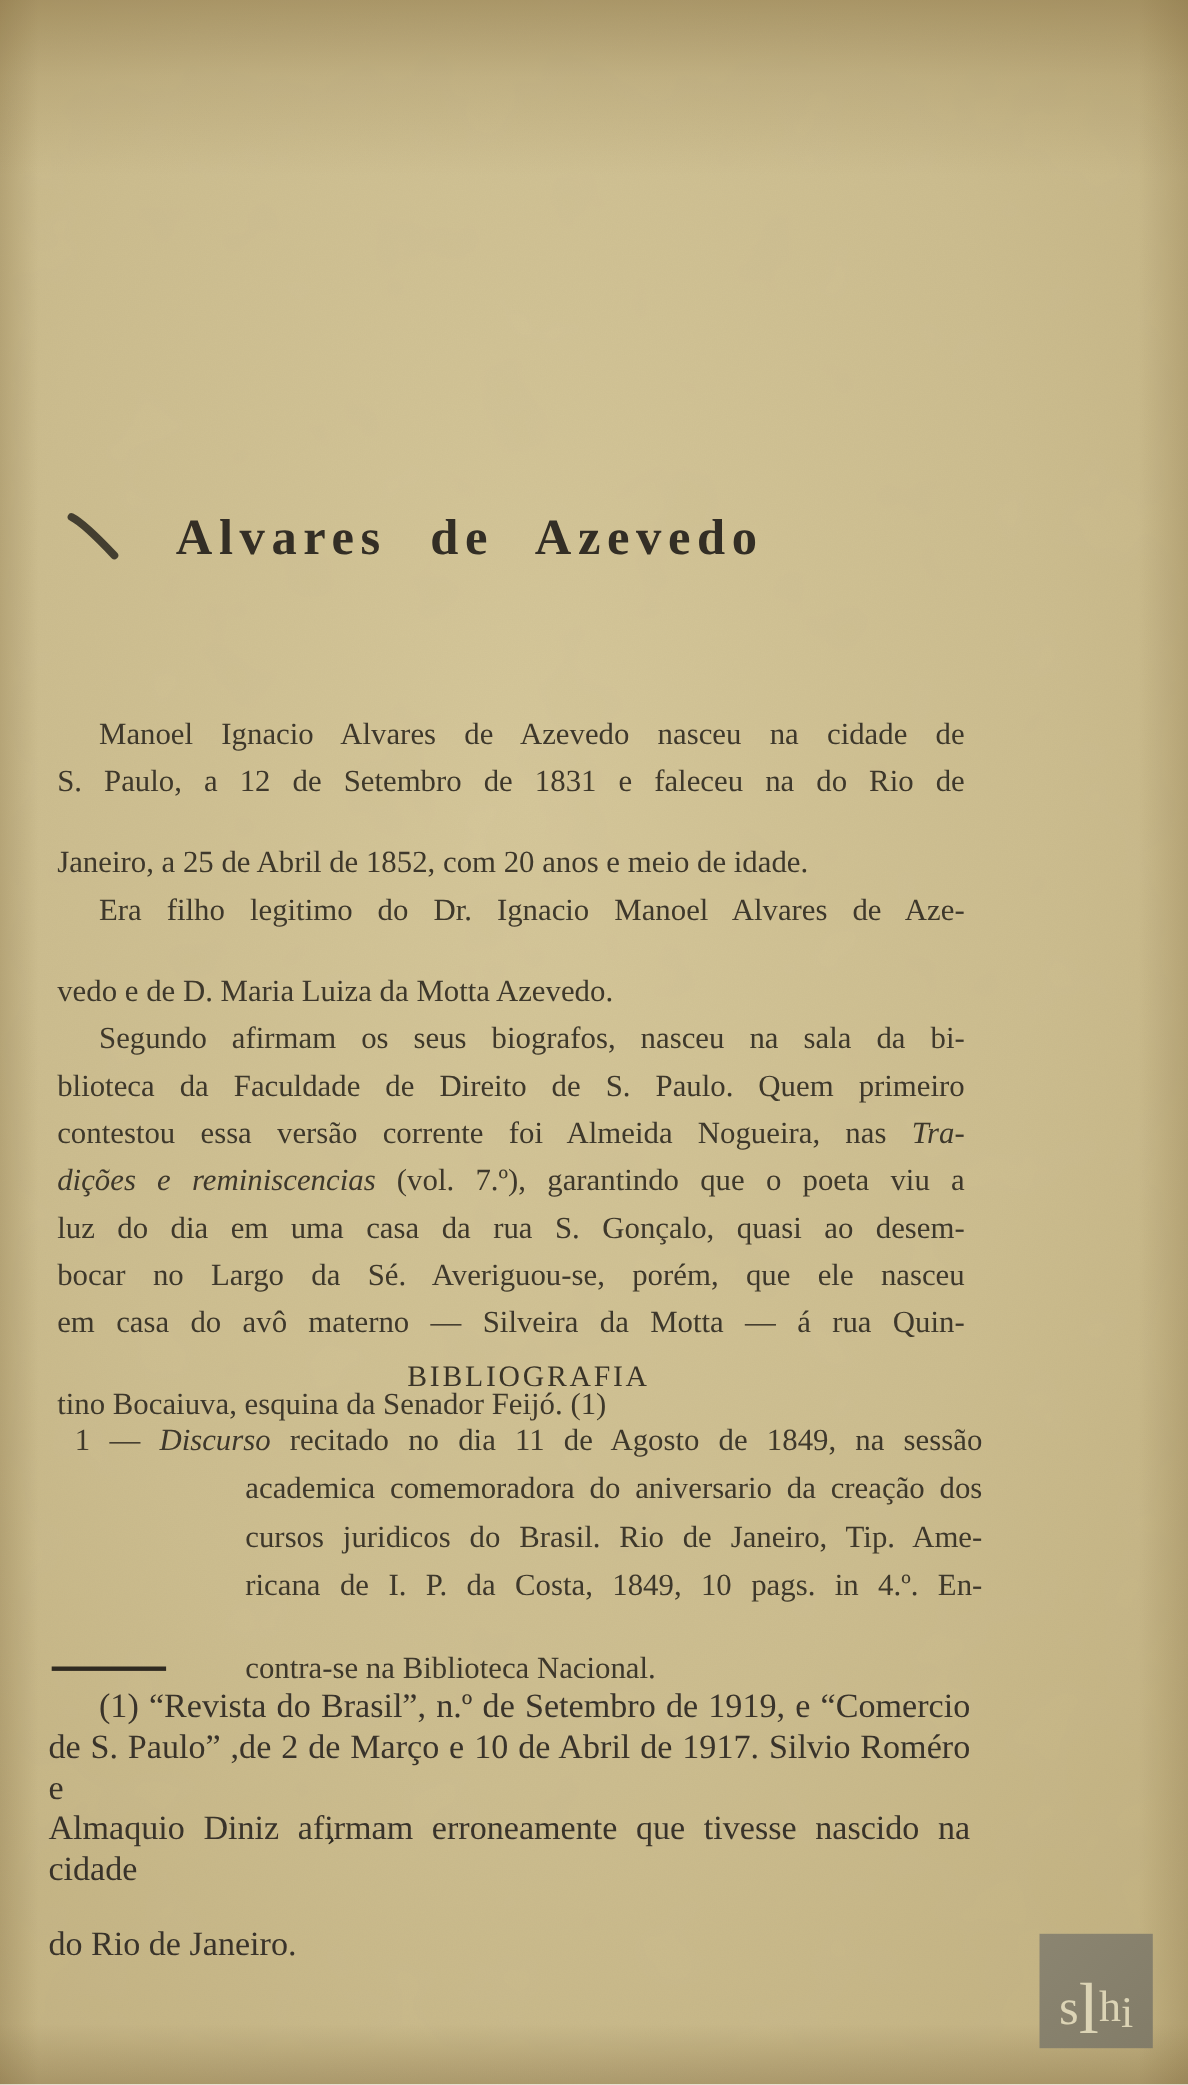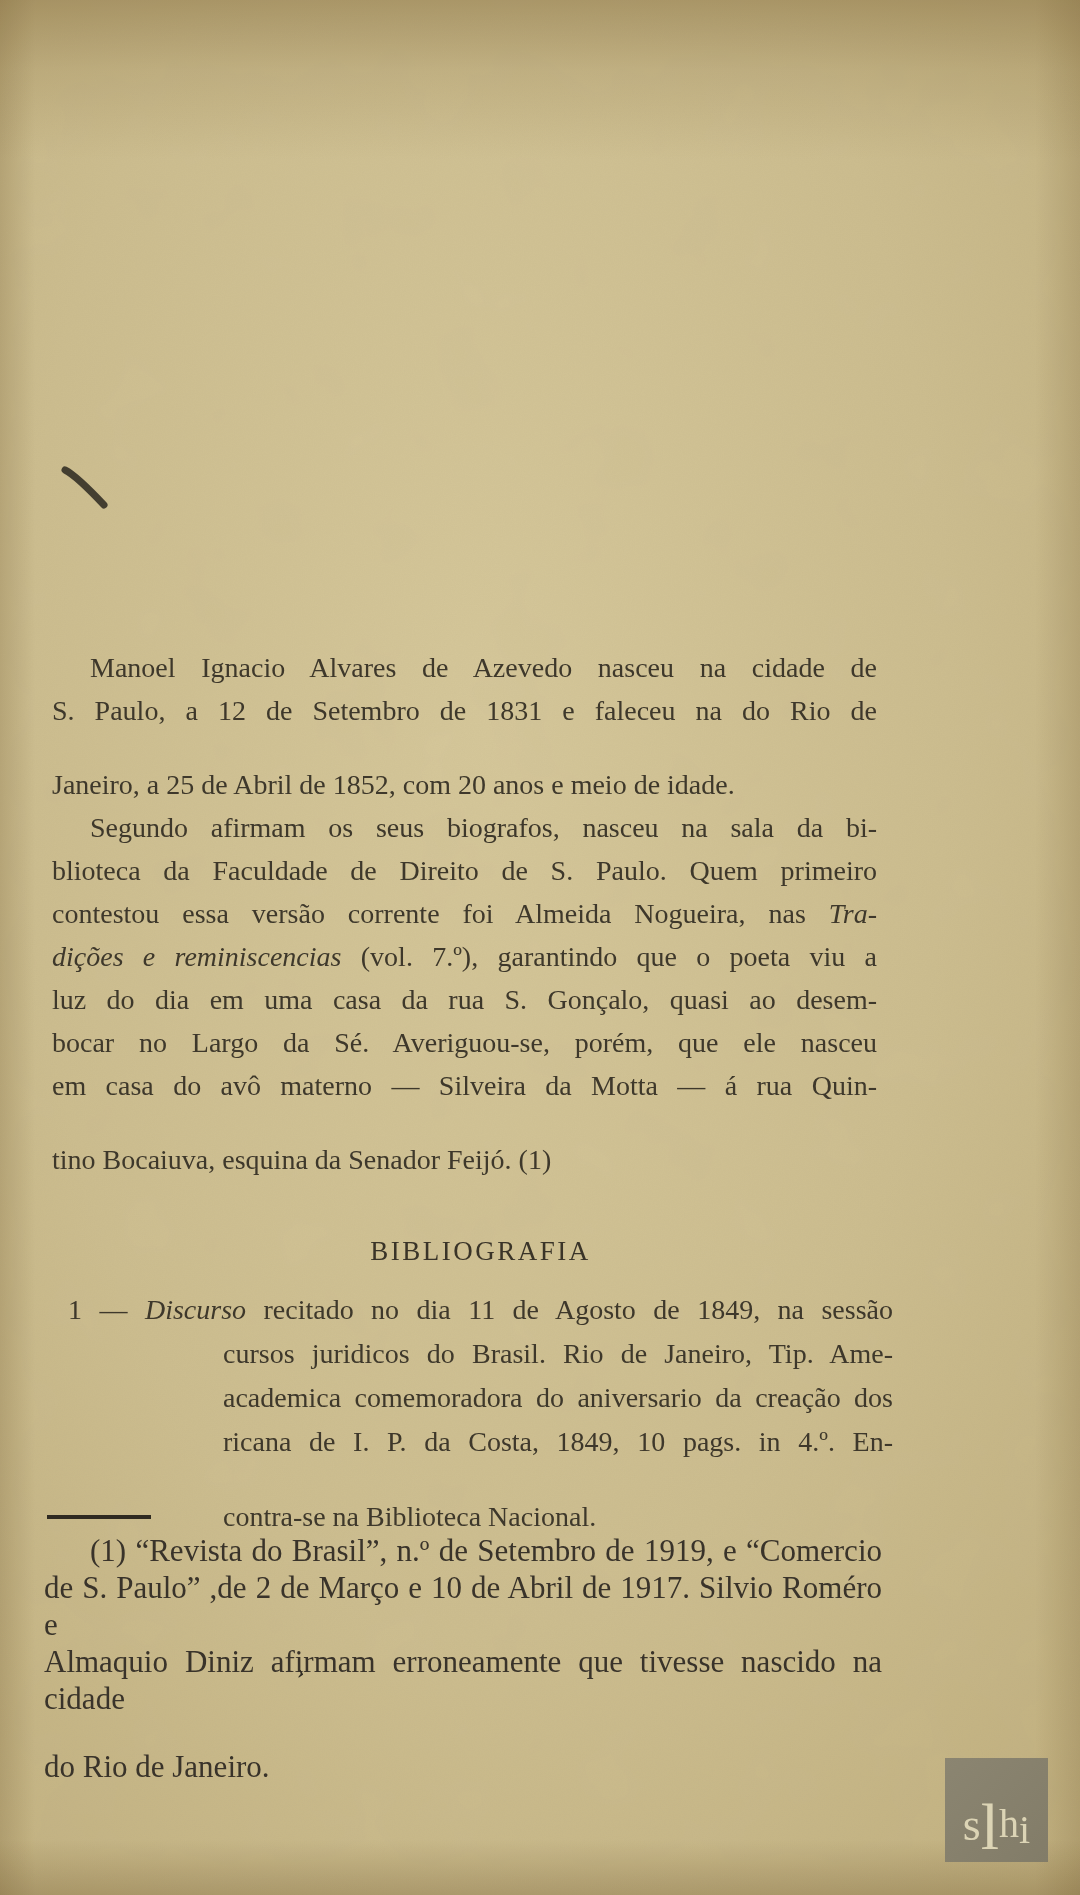--- a/index.html
+++ b/index.html
@@ -74,45 +74,50 @@
       <feColorMatrix type="matrix" values="0 0 0 0 0.42  0 0 0 0 0.34  0 0 0 0 0.18  0 0 0 0.06 0"></feColorMatrix>
     </filter>
     <rect width="1080" height="1895" filter="url(#mottle)"></rect>
     <rect width="1080" height="1895" filter="url(#grain)"></rect>
   </svg>
 
   <svg class="ink-mark" width="52" height="44" aria-hidden="true">
     <path d="M5 4 C 13 8, 28 22, 44 39" stroke="#2c2820" stroke-width="7" stroke-linecap="round" fill="none" opacity="0.85"></path>
   </svg>
 
+  <h1 class="title">Alvares de Azevedo</h1>
 
   <div class="bodytext">
     <div class="para">
         <div class="tline"><span>Manoel Ignacio Alvares de Azevedo nasceu na cidade de</span></div>
         <div class="tline"><span>S. Paulo, a 12 de Setembro de 1831 e faleceu na do Rio de</span></div>
         <div class="tline last"><span>Janeiro, a 25 de Abril de 1852, com 20 anos e meio de idade.</span></div>
+      </div>
+    <div class="para">
+        <div class="tline"><span>Era filho legitimo do Dr. Ignacio Manoel Alvares de Aze-</span></div>
+        <div class="tline last"><span>vedo e de D. Maria Luiza da Motta Azevedo.</span></div>
       </div>
     <div class="para">
         <div class="tline"><span>Segundo afirmam os seus biografos, nasceu na sala da bi-</span></div>
         <div class="tline"><span>blioteca da Faculdade de Direito de S. Paulo. Quem primeiro</span></div>
         <div class="tline"><span>contestou essa versão corrente foi Almeida Nogueira, nas </span><span class="it">Tra-</span></div>
         <div class="tline"><span class="it">dições e reminiscencias</span><span> (vol. 7.º), garantindo que o poeta viu a</span></div>
         <div class="tline"><span>luz do dia em uma casa da rua S. Gonçalo, quasi ao desem-</span></div>
         <div class="tline"><span>bocar no Largo da Sé. Averiguou-se, porém, que ele nasceu</span></div>
         <div class="tline"><span>em casa do avô materno — Silveira da Motta — á rua Quin-</span></div>
         <div class="tline last"><span>tino Bocaiuva, esquina da Senador Feijó. (1)</span></div>
       </div>
   </div>
 
   <h2 class="biblio-heading">BIBLIOGRAFIA</h2>
 
   <div class="biblio">
       <div class="tline"><span>1 — </span><span class="it">Discurso</span><span> recitado no dia 11 de Agosto de 1849, na sessão</span></div>
+      <div class="tline"><span>academica comemoradora do aniversario da creação dos</span></div>
       <div class="tline"><span>cursos juridicos do Brasil. Rio de Janeiro, Tip. Ame-</span></div>
-      <div class="tline"><span>academica comemoradora do aniversario da creação dos</span></div>
       <div class="tline"><span>ricana de I. P. da Costa, 1849, 10 pags. in 4.º. En-</span></div>
       <div class="tline last"><span>contra-se na Biblioteca Nacional.</span></div>
     </div>
 
   <div class="footnote-rule"></div>
 
   <div class="footnote">
       <div class="tline"><span>(1) “Revista do Brasil”, n.º de Setembro de 1919, e “Comercio</span></div>
       <div class="tline"><span>de S. Paulo” ,de 2 de Março e 10 de Abril de 1917. Silvio Roméro e</span></div>
       <div class="tline"><span>Almaquio Diniz afirmam erroneamente que tivesse nascido na cidade</span></div>

